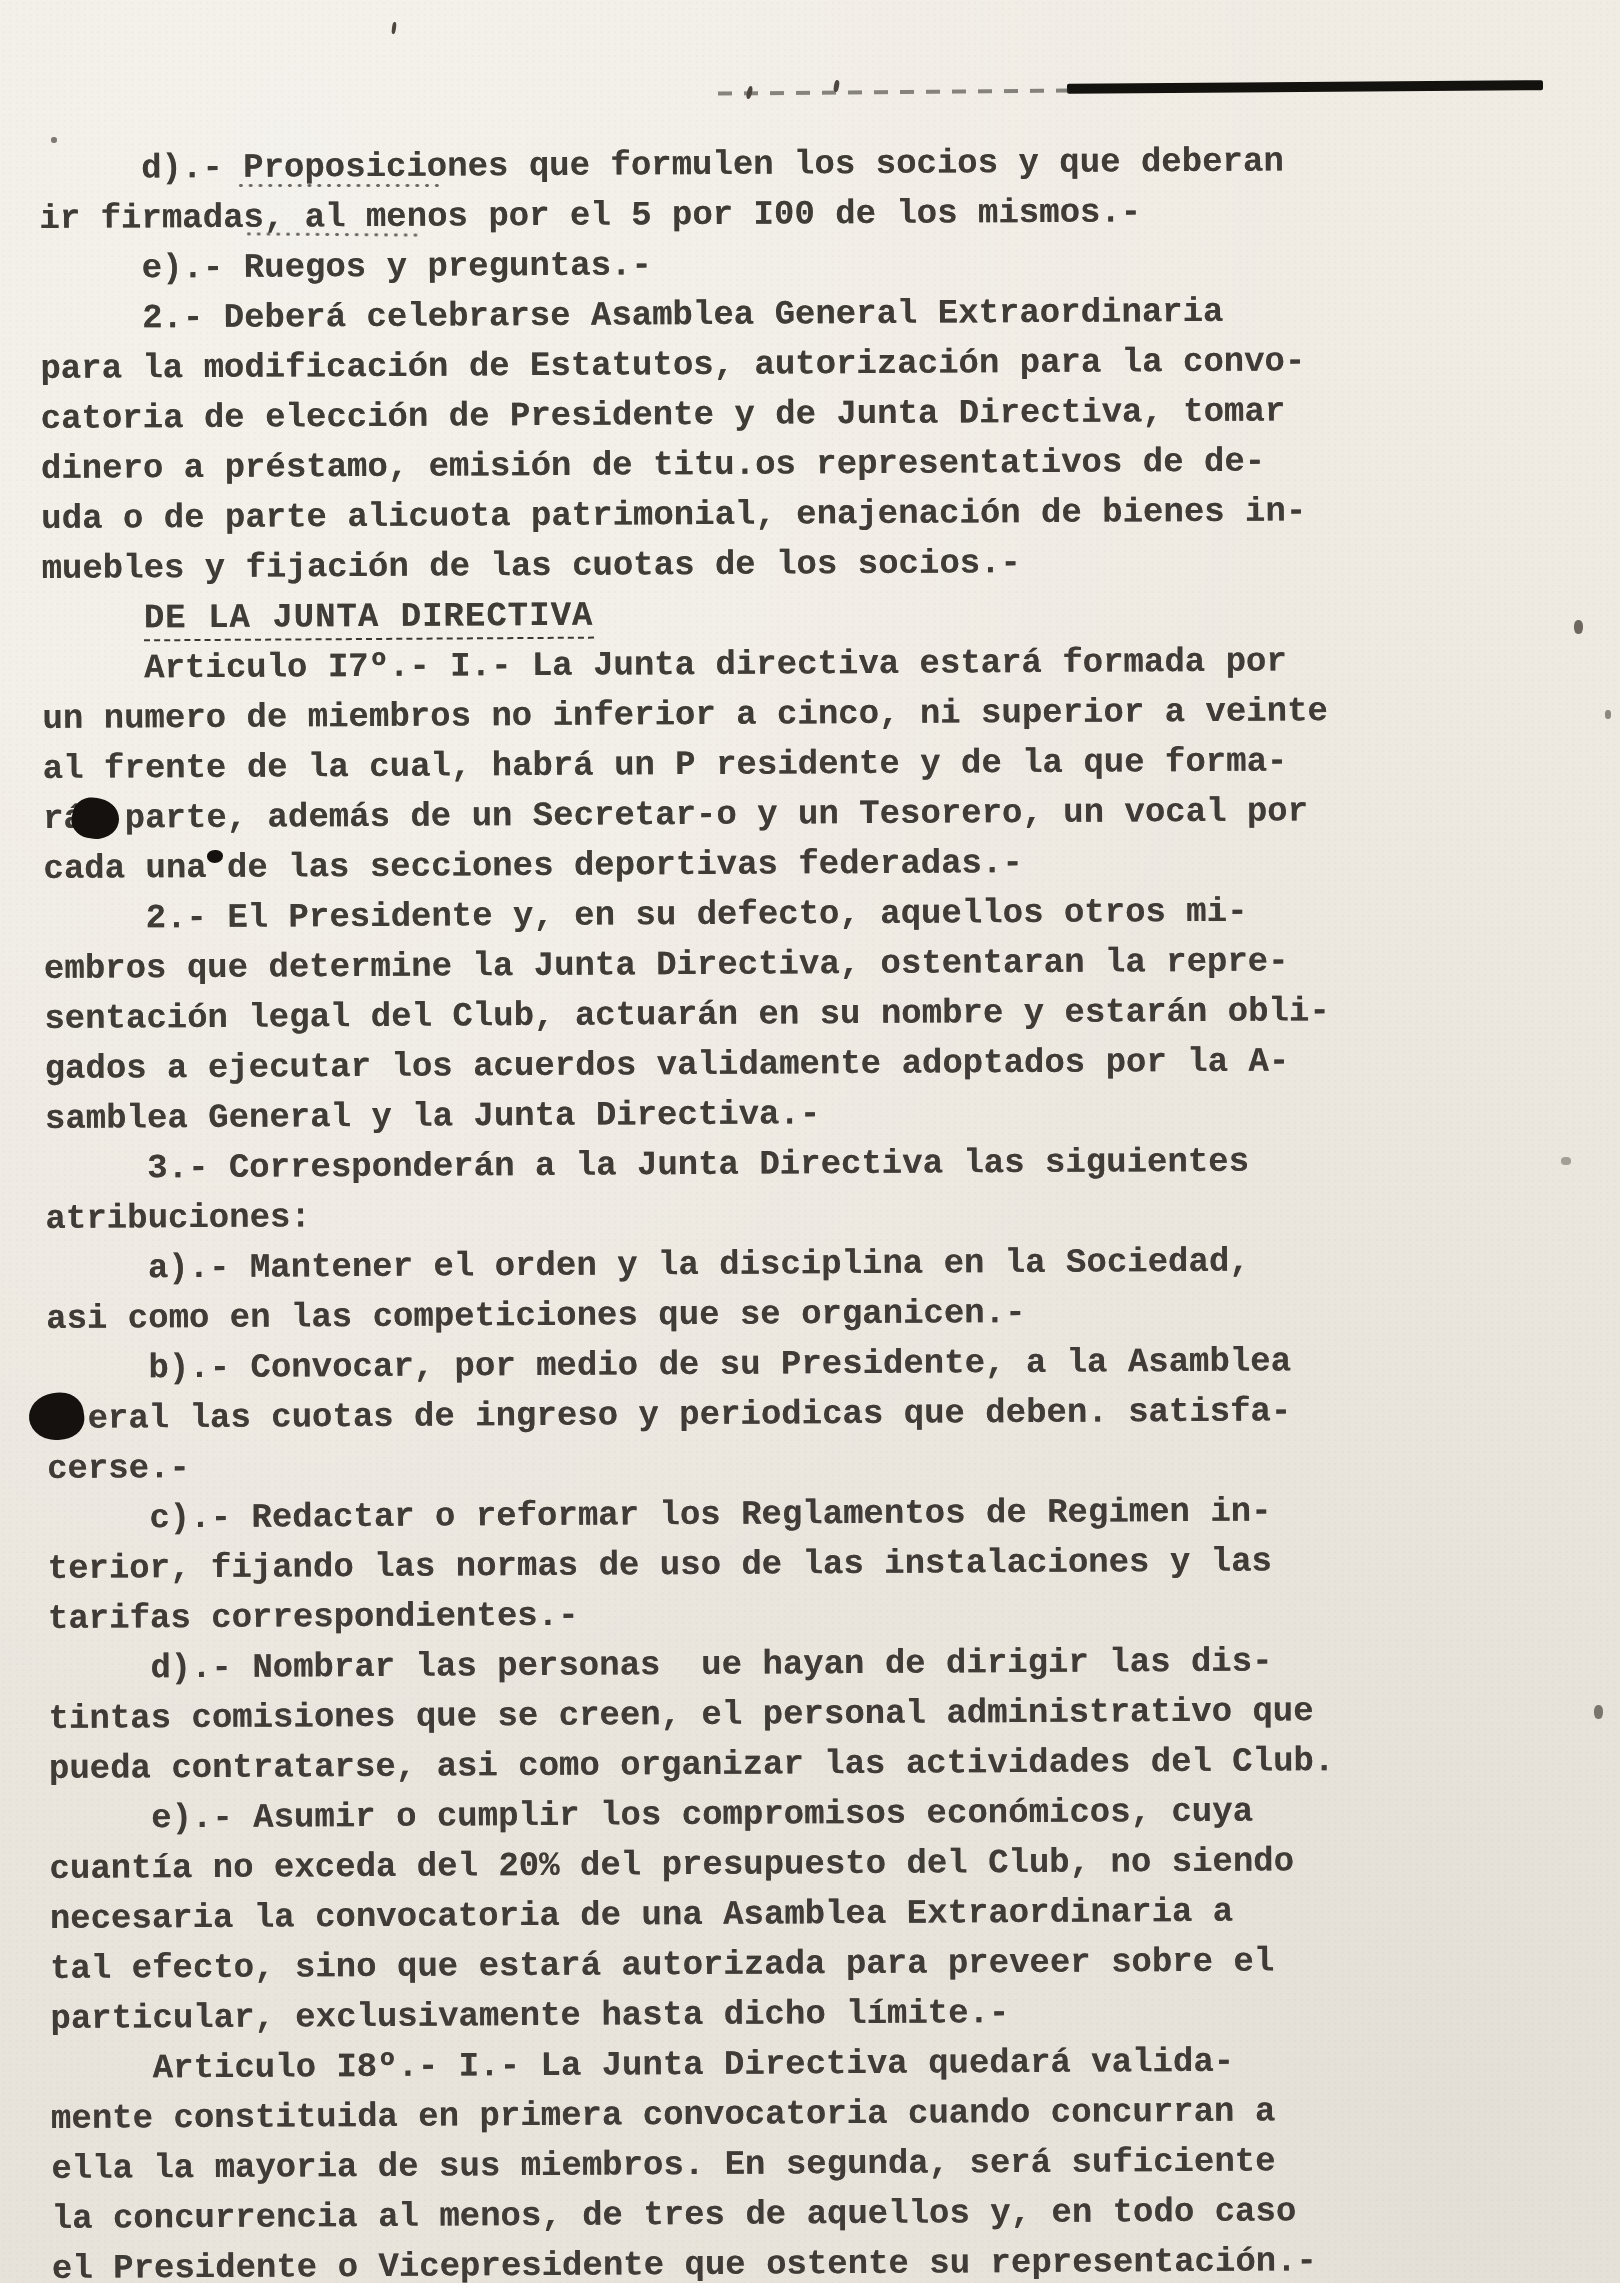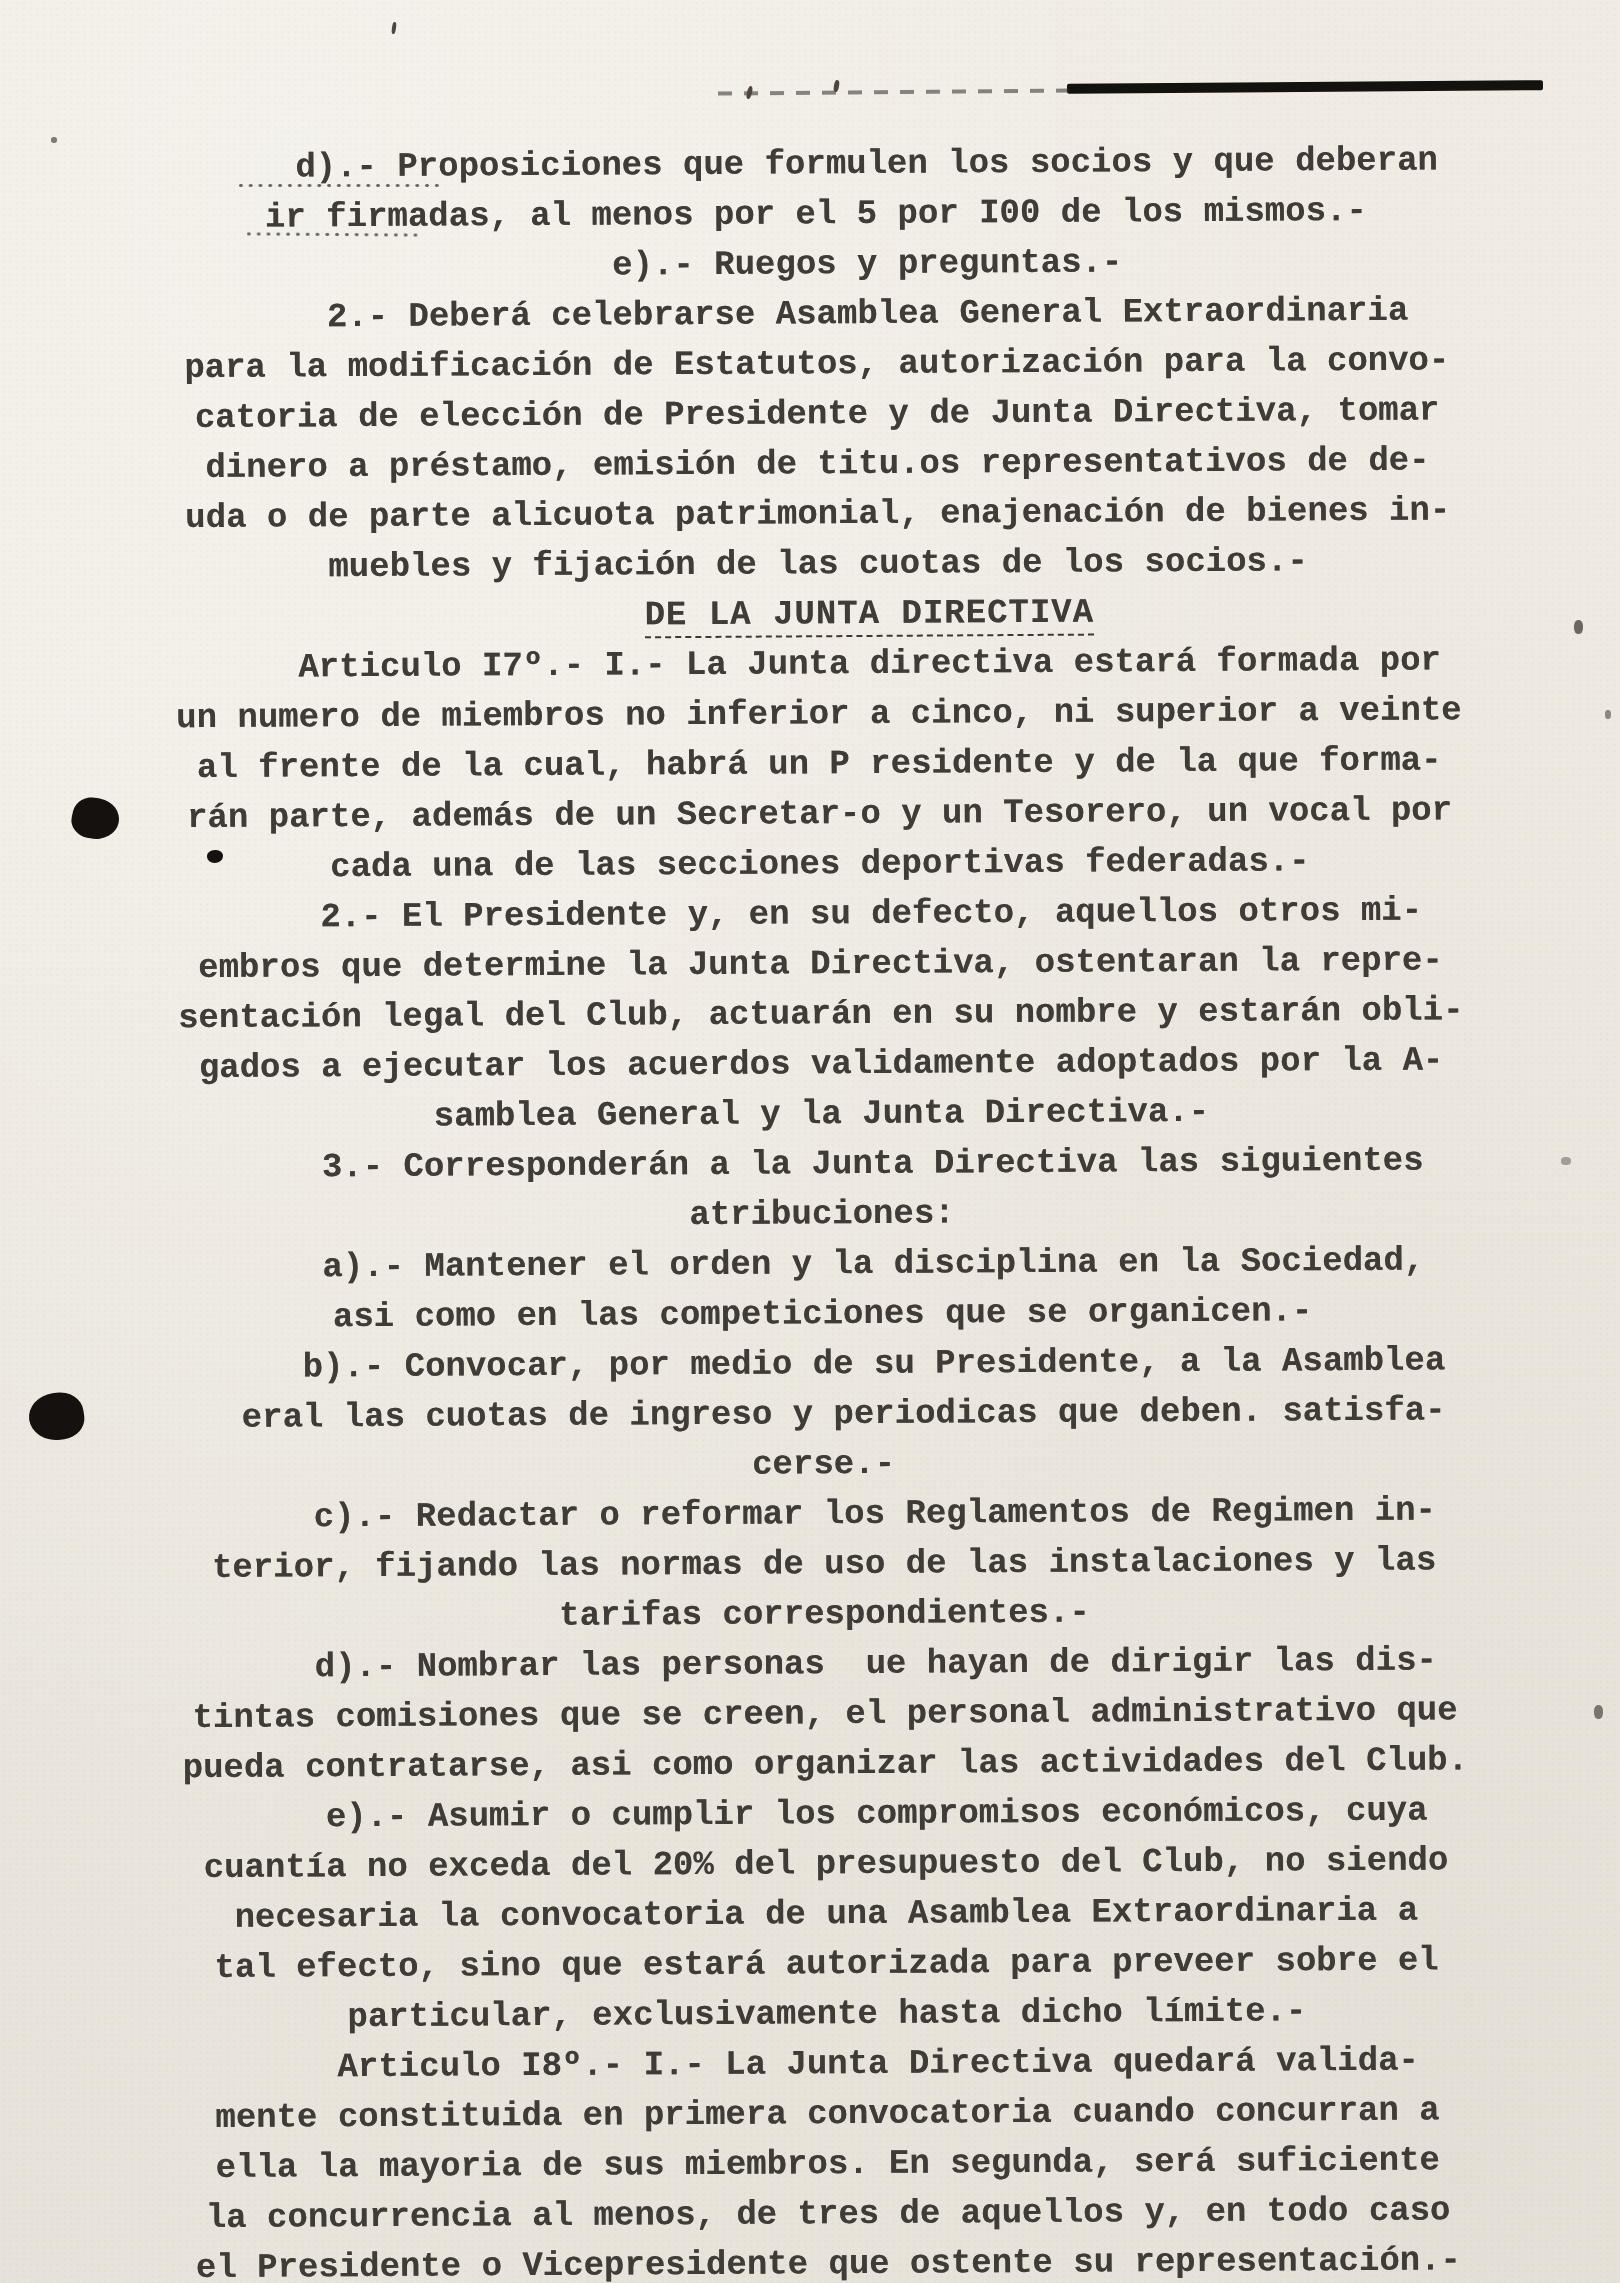--- a/index.html
+++ b/index.html
@@ -7,21 +7,20 @@
     position: relative;
     width: 1621px;
     height: 2283px;
     margin: 0 auto;
     overflow: hidden;
     background:
       radial-gradient(ellipse at 18% 8%, rgba(255,255,255,0.30), transparent 55%),
       radial-gradient(ellipse at 90% 95%, rgba(118,108,90,0.10), transparent 60%),
       radial-gradient(ellipse at 0% 100%, rgba(118,108,90,0.08), transparent 50%),
       #f0ece4;
-    text-align: center;
   }
   .grain {
     position: absolute; inset: 0; pointer-events: none;
     background-image: radial-gradient(rgba(110,100,85,0.05) 1px, transparent 1.2px);
     background-size: 6.8px 5.9px;
   }
   .doc {
     position: absolute;
     left: 39px; top: 144px; right: 29px;
     transform: rotate(-0.35deg);

